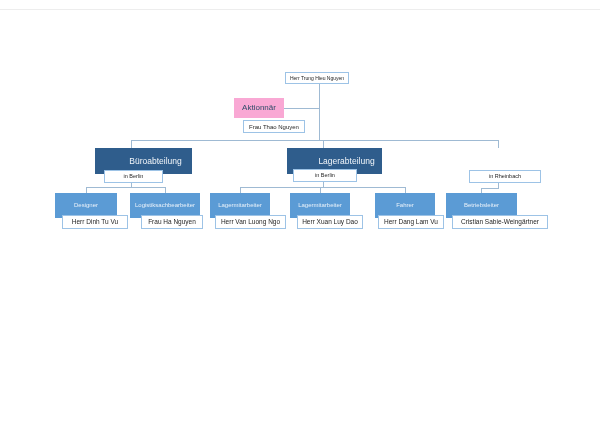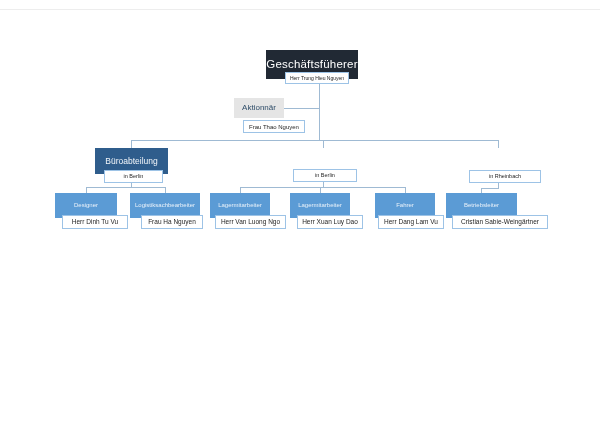--- a/index.html
+++ b/index.html
@@ -7,22 +7,22 @@
     position:relative;width:600px;height:424px;background:#ffffff;overflow:hidden;
     font-family:"Liberation Sans",sans-serif;
   }
   .edge-line{position:absolute;left:0;top:9px;width:600px;height:1px;background:#ededed;}
   .line{position:absolute;background:#9fbad3;}
   .box{
     position:absolute;display:flex;align-items:center;justify-content:center;
     text-align:center;z-index:1;line-height:1.05;
   }
   .root-box{background:#212934;color:#ffffff;font-size:11.5px;letter-spacing:.2px;}
-  .assistant-box{background:#e5e5e5;color:#2f4d69;font-size:8px;}
-  .dept-box{background:#2f5d8c;color:#f2f6fa;font-size:8.5px;}
+  .assistant-box{background:#f9a8d4;color:#2f4d69;font-size:8px;}
+  .dept-box{background:#2f5d8c;color:#f2f6fa;font-size:8.5px;padding-left:24px;}
   .leaf-box{background:#5b9bd5;color:#eaf2fa;font-size:6px;}
   .tag{
     position:absolute;display:flex;align-items:center;justify-content:center;
     background:#ffffff;border:1px solid #9dc3e6;color:#1f1f1f;z-index:2;
     text-align:center;white-space:nowrap;overflow:hidden;line-height:1;
   }
 </style>
 </head>
 <body>
 
@@ -41,29 +41,29 @@
   <div class="line" style="left:165px;top:187px;width:1px;height:6px;"></div>
   <div class="line" style="left:323px;top:180px;width:1px;height:7px;"></div>
   <div class="line" style="left:240px;top:187px;width:165px;height:1px;"></div>
   <div class="line" style="left:240px;top:187px;width:1px;height:6px;"></div>
   <div class="line" style="left:320px;top:187px;width:1px;height:6px;"></div>
   <div class="line" style="left:405px;top:187px;width:1px;height:6px;"></div>
   <div class="line" style="left:498px;top:181px;width:1px;height:7px;"></div>
   <div class="line" style="left:481px;top:188px;width:18px;height:1px;"></div>
   <div class="line" style="left:481px;top:188px;width:1px;height:5px;"></div>
 
-  <div class="box root-box" style="left:266px;top:50px;width:92px;height:29px;">Geschäftsfüherer</div>
   <div class="tag" style="left:285px;top:72px;width:62px;height:10px;font-size:5px;">Herr Trung Hieu Nguyen</div>
 
   <div class="box assistant-box" style="left:234px;top:98px;width:50px;height:20px;">Aktionnär</div>
   <div class="tag" style="left:243px;top:120px;width:60px;height:11px;font-size:6px;">Frau Thao Nguyen</div>
 
   <div class="box dept-box" style="left:95px;top:148px;width:73px;height:26px;">Büroabteilung</div>
   <div class="tag" style="left:104px;top:170px;width:57px;height:11px;font-size:5.5px;">in Berlin</div>
 
+  <div class="box dept-box" style="left:287px;top:148px;width:71px;height:26px;">Lagerabteilung</div>
   <div class="tag" style="left:293px;top:169px;width:62px;height:11px;font-size:5.5px;">in Berlin</div>
 
   <div class="tag" style="left:469px;top:170px;width:70px;height:11px;font-size:5.5px;">in Rheinbach</div>
 
   <div class="box leaf-box" style="left:55px;top:193px;width:62px;height:25px;">Designer</div>
   <div class="tag" style="left:62px;top:215px;width:64px;height:12px;font-size:6.5px;">Herr Dinh Tu Vu</div>
 
   <div class="box leaf-box" style="left:130px;top:193px;width:70px;height:25px;">Logistiksachbearbeiter</div>
   <div class="tag" style="left:141px;top:215px;width:60px;height:12px;font-size:6.5px;">Frau Ha Nguyen</div>
 

